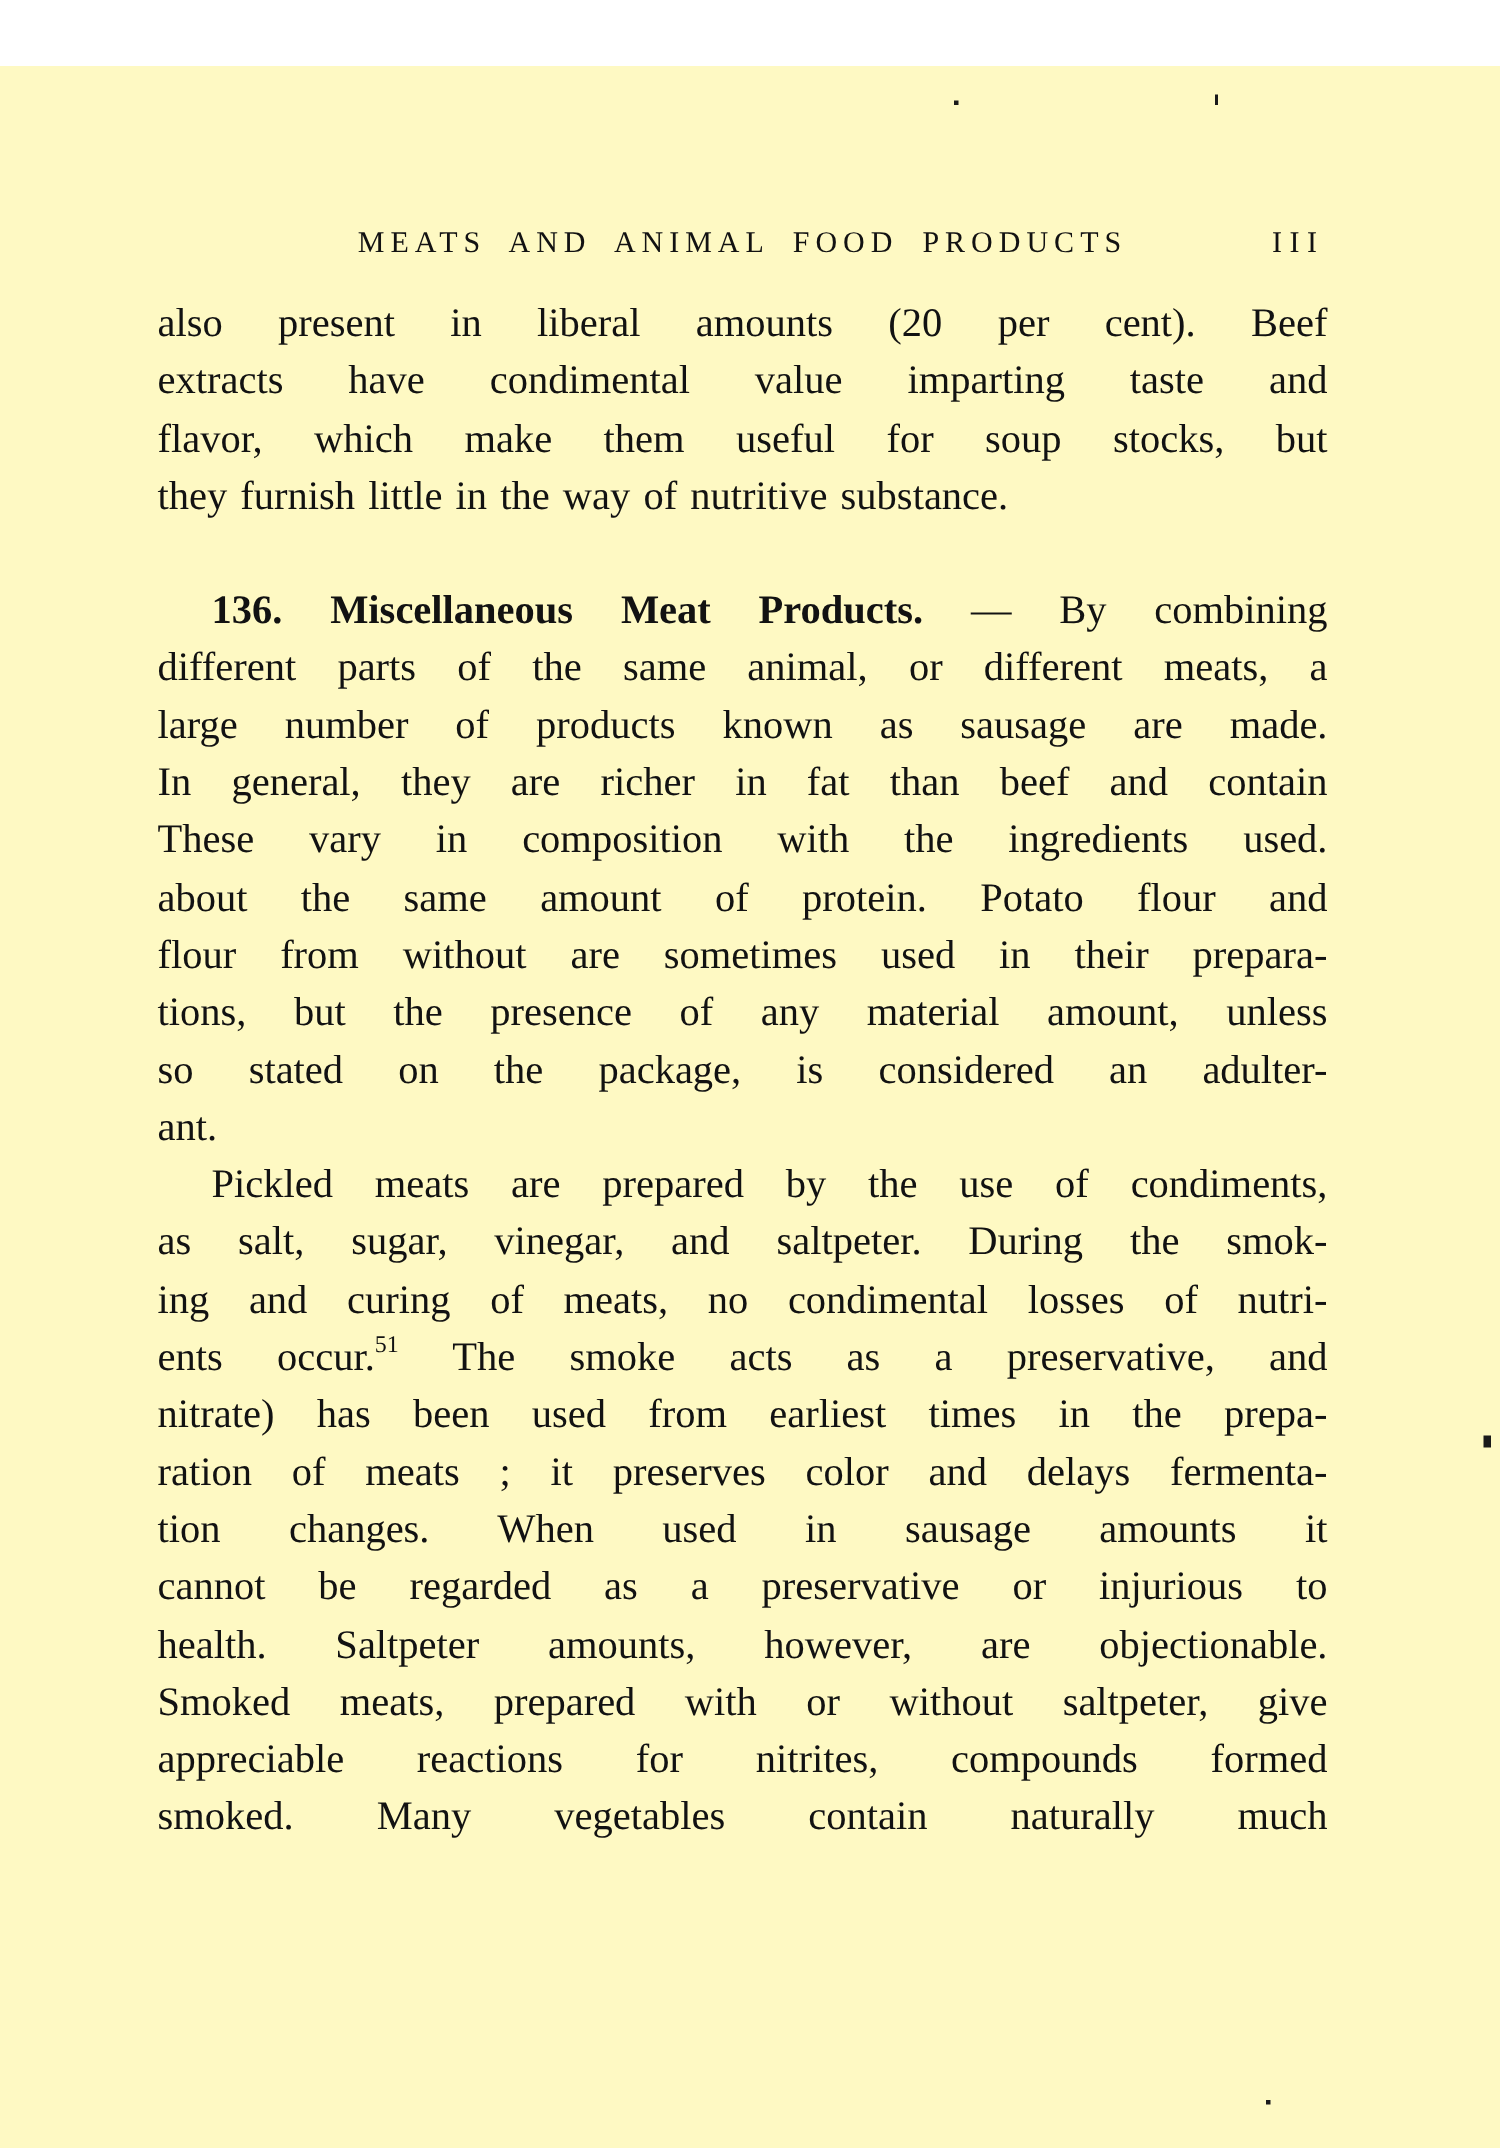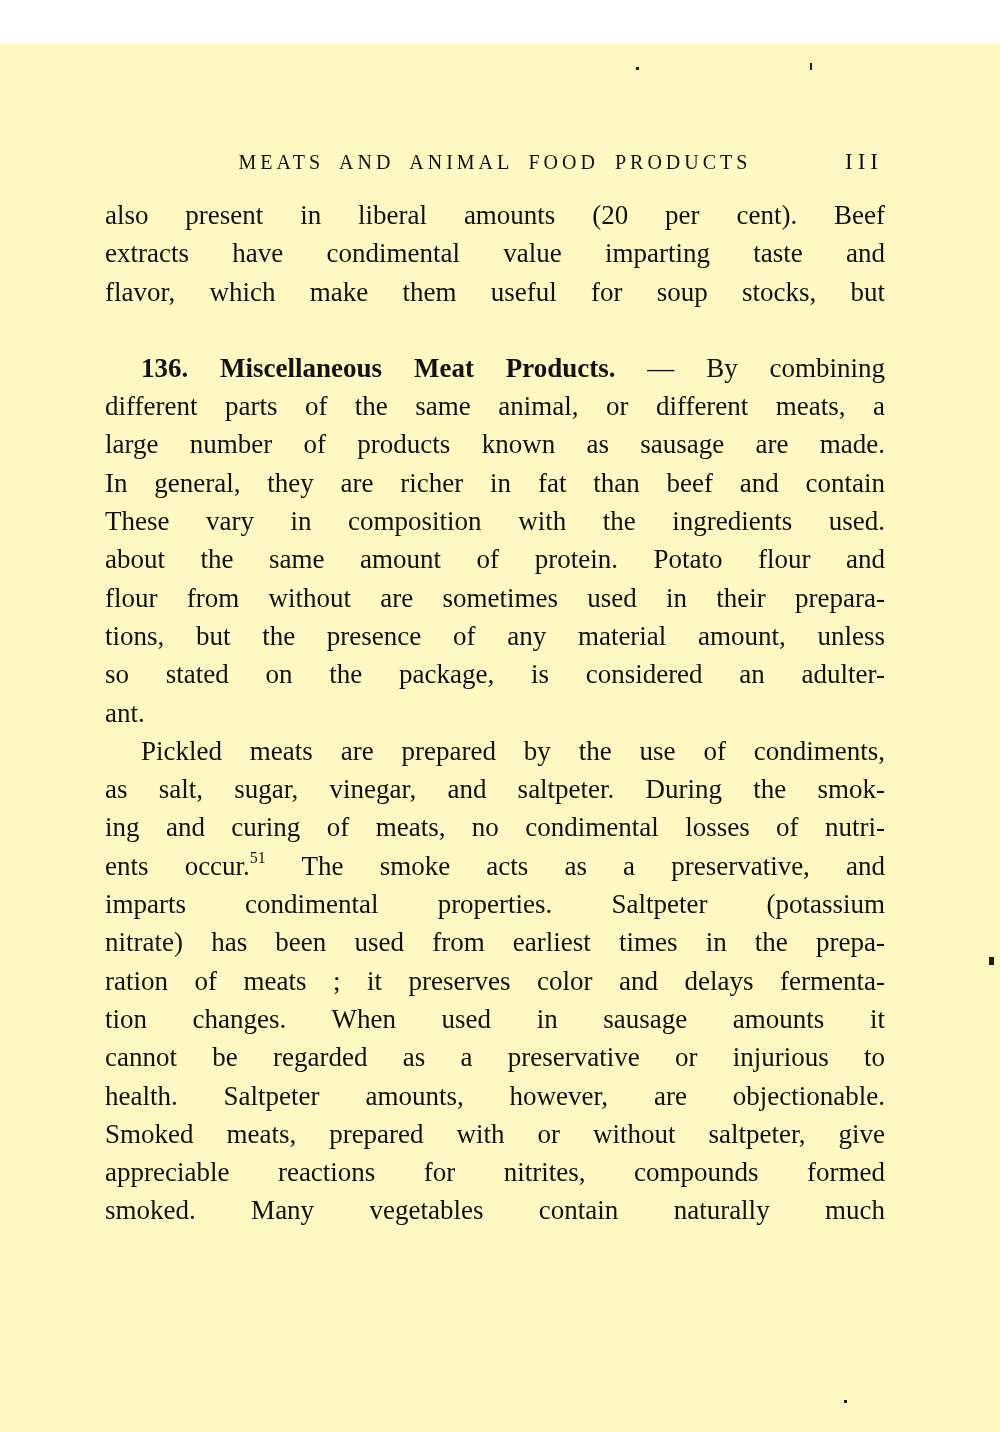--- a/index.html
+++ b/index.html
@@ -29,21 +29,21 @@
     font-size: 20px;
     letter-spacing: 4px;
     word-spacing: 7px;
     line-height: 24px;
     white-space: nowrap;
   }
   .page-number {
     position: absolute;
     right: 2px;
     top: 0;
-    font-size: 23px;
+    font-size: 20px;
     letter-spacing: 5px;
     line-height: 24px;
   }
   .textblock {
     position: absolute;
     left: 105px;
     top: 152px;
     width: 780px;
     font-size: 27px;
   }
@@ -95,41 +95,41 @@
     <div class="running-title">MEATS AND ANIMAL FOOD PRODUCTS</div>
     <div class="page-number">III</div>
   </div>
 
   <div class="textblock">
 
     <div class="para">
       <div class="line">also present in liberal amounts (20 per cent).  Beef</div>
       <div class="line">extracts have condimental value imparting taste and</div>
       <div class="line">flavor, which make them useful for soup stocks, but</div>
+      <div class="line natural">they furnish little in the way of nutritive substance.</div>
     </div>
 
     <div class="para gap-above">
       <div class="line indent"><span class="bold">136. Miscellaneous Meat Products.</span> <span>— By combining</span></div>
       <div class="line">different parts of the same animal, or different meats, a</div>
       <div class="line">large number of products known as sausage are made.</div>
       <div class="line">In general, they are richer in fat than beef and contain</div>
       <div class="line">These vary in composition with the ingredients used.</div>
       <div class="line">about the same amount of protein.  Potato flour and</div>
       <div class="line">flour from without are sometimes used in their prepara-</div>
       <div class="line">tions, but the presence of any material amount, unless</div>
       <div class="line">so stated on the package, is considered an adulter-</div>
       <div class="line natural">ant.</div>
     </div>
 
     <div class="para">
       <div class="line indent">Pickled meats are prepared by the use of condiments,</div>
       <div class="line">as salt, sugar, vinegar, and saltpeter.  During the smok-</div>
       <div class="line">ing and curing of meats, no condimental losses of nutri-</div>
       <div class="line"><span>ents occur.</span><sup class="fnref">51</sup> <span>The smoke acts as a preservative, and</span></div>
-      <div class="line">imparts condimental properties.  Saltpeter (potassium</div>
       <div class="line">nitrate) has been used from earliest times in the prepa-</div>
       <div class="line">ration of meats ; it preserves color and delays fermenta-</div>
       <div class="line">tion changes.  When used in sausage amounts it</div>
       <div class="line">cannot be regarded as a preservative or injurious to</div>
       <div class="line">health.  Saltpeter amounts, however, are objectionable.</div>
       <div class="line">Smoked meats, prepared with or without saltpeter, give</div>
       <div class="line">appreciable reactions for nitrites, compounds formed</div>
       <div class="line">smoked.  Many vegetables contain naturally much</div>
     </div>
 

